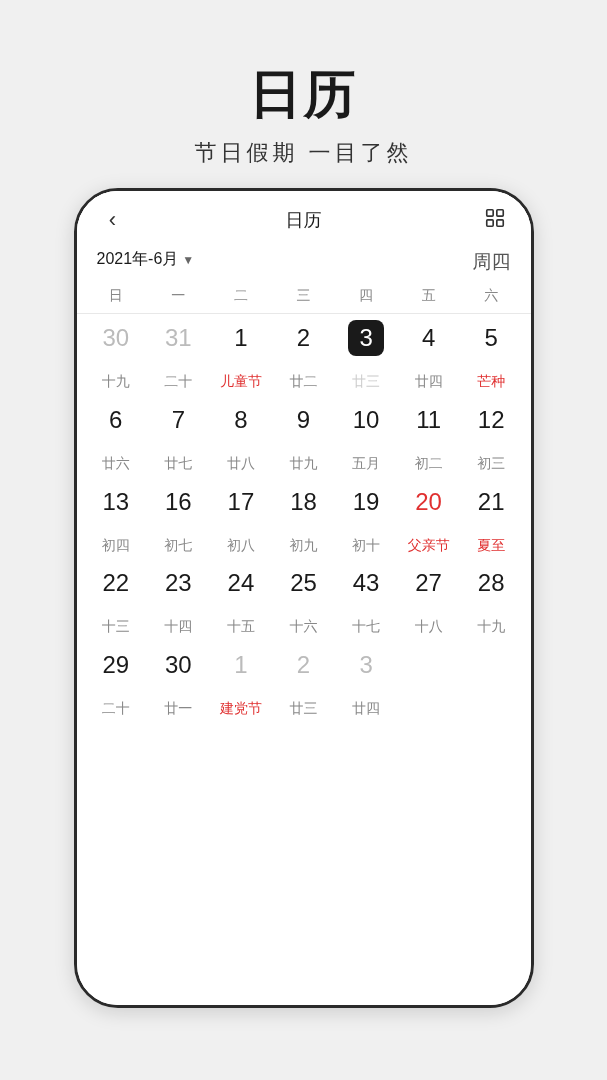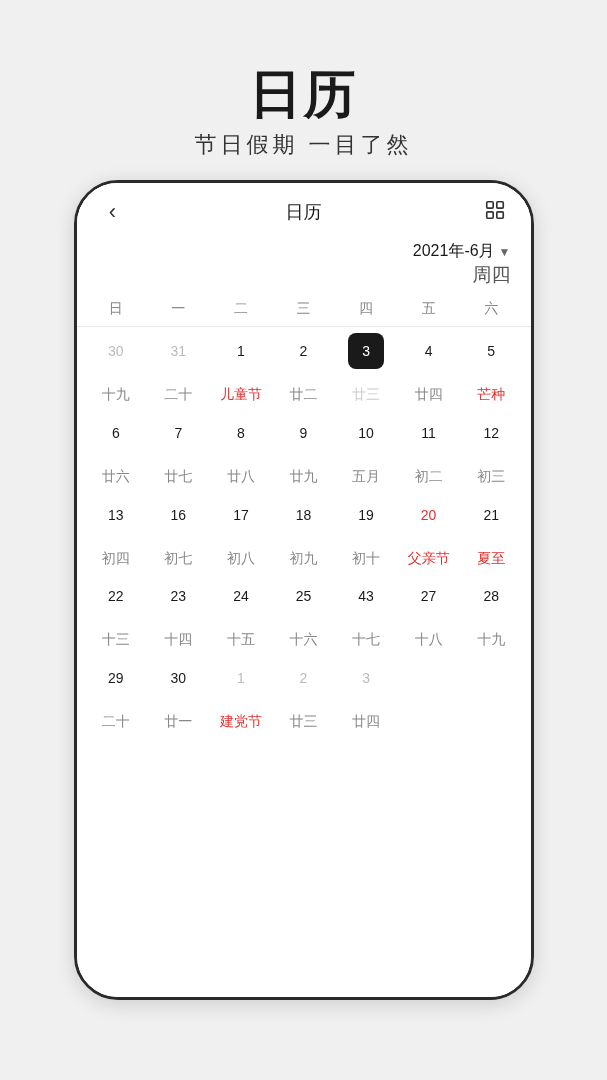--- a/index.html
+++ b/index.html
@@ -20,21 +20,21 @@
     }
     .page-title {
       font-size: 52px;
       font-weight: 700;
       color: #1a1a1a;
       letter-spacing: 2px;
     }
     .page-subtitle {
       font-size: 22px;
       color: #333;
-      margin-top: 0;
+      margin-top: 8px;
       letter-spacing: 4px;
     }
     .phone-mockup {
       width: 460px;
       height: 820px;
       background: #fff;
       border-radius: 44px;
       border: 3px solid #2a2a2a;
       overflow: hidden;
       position: relative;
@@ -70,24 +70,23 @@
       width: 32px;
       text-align: center;
       cursor: pointer;
     }
     .calendar-icon-btn svg {
       width: 22px;
       height: 22px;
     }
     .month-selector-row {
       display: flex;
-      align-items: flex-end;
+      align-items: flex-start;
       justify-content: space-between;
       padding: 8px 20px 4px;
-      flex-direction: column;
     }
     .month-selector {
       display: flex;
       align-items: center;
       gap: 4px;
       font-size: 16px;
       font-weight: 500;
       color: #1a1a1a;
       cursor: pointer;
     }
@@ -130,21 +129,21 @@
       background: #1a1a1a;
       color: #fff;
       border-radius: 8px;
       width: 36px;
       height: 36px;
       display: flex;
       align-items: center;
       justify-content: center;
     }
     .day-num {
-      font-size: 14px;
+      font-size: 24px;
       font-weight: 500;
       color: #1a1a1a;
       line-height: 1;
       display: flex;
       align-items: center;
       justify-content: center;
       width: 36px;
       height: 36px;
     }
     .day-num.dim { color: #bbb; }

